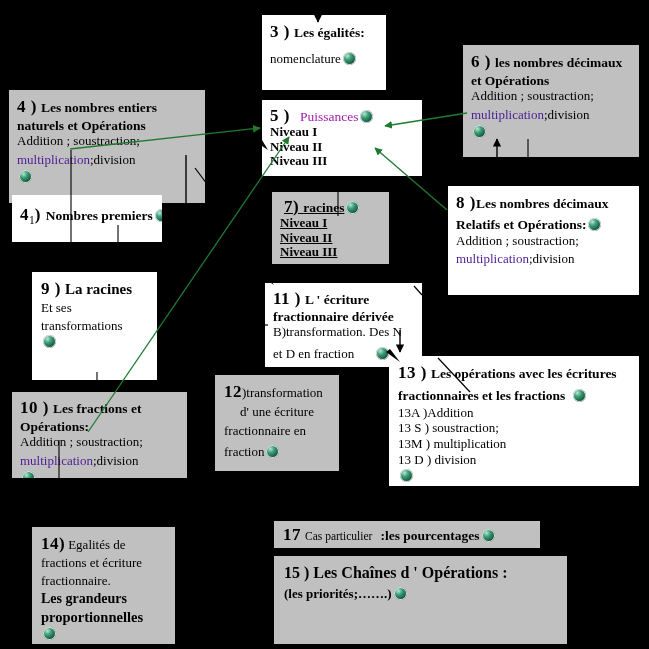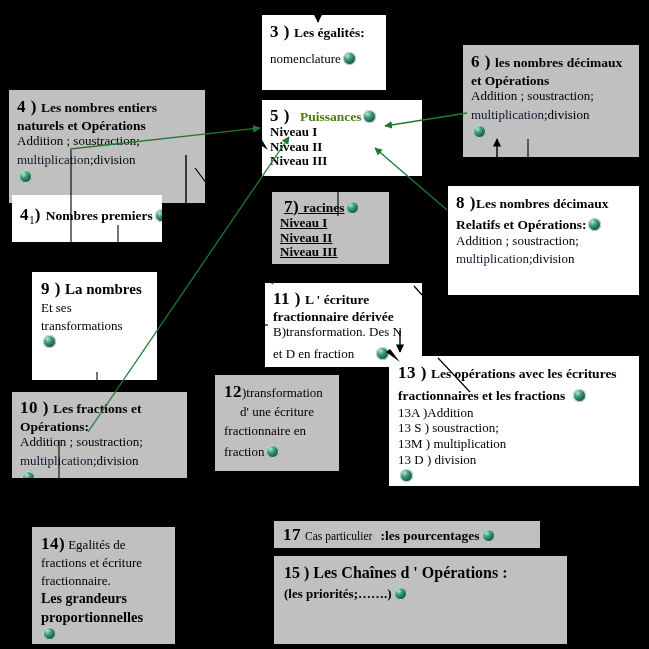--- a/index.html
+++ b/index.html
@@ -40,22 +40,22 @@
     font-size: 13px;
     font-weight: normal;
   }
   .t-sub {
     font-weight: bold;
     font-size: 13px;
   }
   .t-small {
     font-size: 11.5px;
   }
-  .teal { color: #0f172a; }
-  .green-title { color: #4d7c0f; font-weight: bold; }
+  .teal { color: #4c1d95; }
+  .green-title { color: #a21caf; font-weight: normal; }
 
   
   .ball {
     display: inline-block;
     width: 13px;
     height: 13px;
     border-radius: 50%;
     vertical-align: -2px;
     background:
       radial-gradient(circle at 34% 30%, #b9e8d2 0%, #3f9f7a 30%, #14583f 68%, #0a2e21 100%);
@@ -125,21 +125,21 @@
   <div class="box gray" style="left:272px; top:192px; width:117px; height:72px; padding:5px 8px;text-decoration:underline;">
     <span class="ln"><span class="t-num" style="margin-left:4px;">7)</span>
       <span class="t-title">racines</span><span class="ball"></span></span>
     <span class="ln t-sub">Niveau I</span>
     <span class="ln t-sub">Niveau II</span>
     <span class="ln t-sub">Niveau III</span>
   </div>
 
   <div class="box white" style="left:32px; top:272px; width:125px; height:108px; padding:7px 9px;">
     <span class="ln"><span class="t-num">9 )</span>
-      <span class="t-title" style="font-size:15px;">La nombres</span></span>
+      <span class="t-title" style="font-size:15px;">La racines</span></span>
     <span class="ln t-body" style="margin-top:3px;">Et ses</span>
     <span class="ln t-body" style="margin-top:3px;">transformations</span>
     <span class="ball block"></span>
   </div>
 
   <div class="box white" style="left:265px; top:283px; width:157px; height:84px; padding:6px 8px;">
     <span class="ln"><span class="t-num">11 )</span>
       <span class="t-title">L ' écriture</span></span>
     <span class="ln t-title" style="margin-top:1px;">fractionnaire dérivée</span>
     <span class="ln t-body" style="margin-top:1px;">B)transformation. Des N</span>

